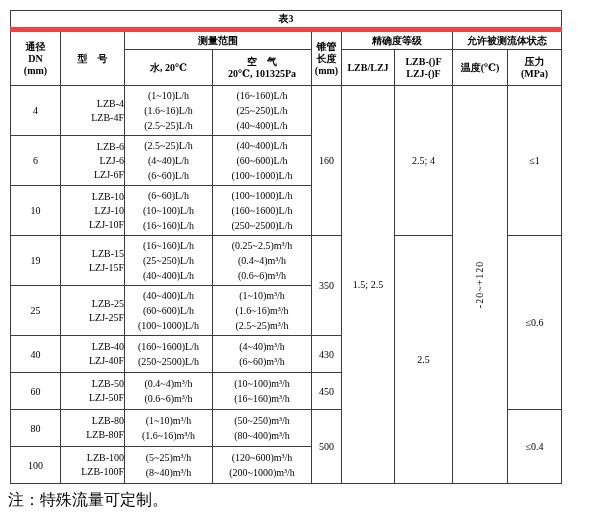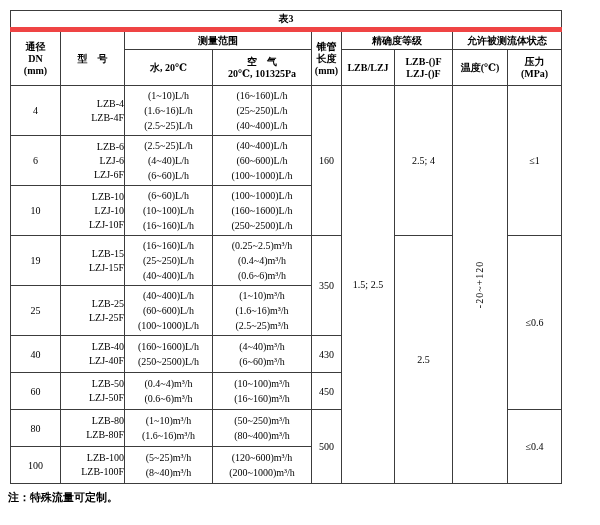--- a/index.html
+++ b/index.html
@@ -17,21 +17,21 @@
   }
   tr.title-row td { height:16px; text-align:center; font-weight:bold; border-bottom:5px solid #ef4444; }
   tr.head td { font-weight:bold; text-align:center; line-height:12px; padding:2px 1px; }
   td.c-center { text-align:center; }
   td.range   { text-align:center; padding-left:6px; line-height:15px; }
   td.models  { text-align:right; padding-left:8px; line-height:14px; }
   .vert {
     display:inline-block; transform:rotate(-90deg); white-space:nowrap;
     letter-spacing:1px; font-size:10px;
   }
-  .footnote { margin:6px 0 16px 8px; font-size:11px; font-weight:bold; }
+  .footnote { margin:6px 0 16px 8px; font-size:16px; font-weight:normal; }
 </style>
 </head>
 <body>
 
 <table class="spec">
   <colgroup>
     <col style="width:50px">
       <col style="width:64px">
       <col style="width:88px">
     <col style="width:99px">

